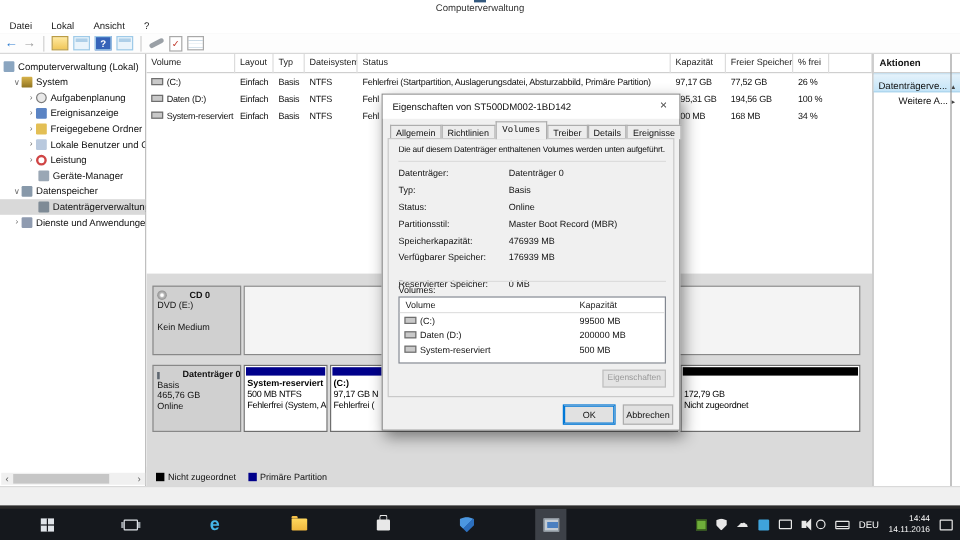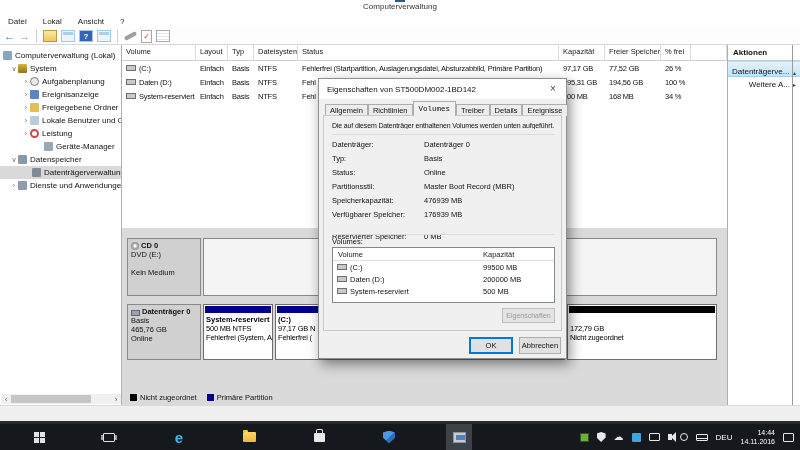--- a/index.html
+++ b/index.html
@@ -55,21 +55,21 @@
   .vrow { position:absolute; left:0; height:14px; width:605px; display:flex; align-items:center; }
   .vcell { font-size:7.5px; color:#111; padding-left:4px; white-space:nowrap; overflow:hidden; letter-spacing:-0.2px; }
   .w-vol{width:74px;flex:0 0 74px} .w-lay{width:32px;flex:0 0 32px} .w-typ{width:26px;flex:0 0 26px}
   .w-fs{width:44px;flex:0 0 44px} .w-st{width:261px;flex:0 0 261px} .w-kap{width:46px;flex:0 0 46px}
   .w-fsp{width:56px;flex:0 0 56px} .w-pf{width:30px;flex:0 0 30px} .w-x{width:36px;flex:0 0 36px}
   .drive-ico { display:inline-block; width:10px; height:6px; background:#c9c9c9; border:1px solid #6f6f6f; margin:0 3px 0 4px; flex:0 0 10px; }
 
   
   #disk-graphic { position:absolute; left:0; top:183px; width:605px; height:177px; background:#dadada; }
   .gv-label { position:absolute; background:#d0d0d0; border:1px solid #888; padding:2px 3px; overflow:hidden; }
-  .gv-name { font-size:7.5px; font-weight:bold; color:#111; white-space:nowrap; display:flex; align-items:flex-end; gap:2px; }
+  .gv-name { font-size:7.5px; font-weight:bold; color:#111; white-space:nowrap; display:flex; align-items:flex-end; gap:19px; }
   .gv-line { font-size:7.5px; color:#111; white-space:nowrap; }
   .cd-ico { width:8px; height:8px; border-radius:50%; background:radial-gradient(circle at 50% 50%, #fff 1px, #b9b9b9 2px, #8f8f8f 4px); display:inline-block; }
   .dsk-ico { width:9px; height:6px; background:#9aa3ad; border:1px solid #5f6770; display:inline-block; }
   .gv-media { position:absolute; background:#f4f4f4; border:1px solid #888; }
   .part { position:absolute; background:#fff; border:1px solid #6e6e6e; overflow:hidden; }
   .part-bar { height:7px; margin:1px; }
   .bar-primary { background:#00008b; } .bar-unalloc { background:#000; }
   .part-txt { padding:1px 2px; }
   .pt-b { font-size:7.5px; font-weight:bold; white-space:nowrap; }
   .pt-n { font-size:7.5px; white-space:nowrap; letter-spacing:-0.2px; }
@@ -211,21 +211,21 @@
       <div class="titem" style="top:69px;padding-left:22px">
         <span class="texp">›</span>
         <span class="tico ico-users"></span>
         <span class="tlabel">Lokale Benutzer und Gr</span>
         </div>
       <div class="titem" style="top:82px;padding-left:22px">
         <span class="texp">›</span>
         <span class="tico ico-perf"></span>
         <span class="tlabel">Leistung</span>
         </div>
-      <div class="titem" style="top:95px;padding-left:44px">
+      <div class="titem" style="top:95px;padding-left:32px">
         <span class="tico ico-device"></span>
         <span class="tlabel">Geräte-Manager</span>
         </div>
       <div class="titem" style="top:108px;padding-left:10px">
         <span class="texp">∨</span>
         <span class="tico ico-storage"></span>
         <span class="tlabel">Datenspeicher</span>
         </div>
       <div class="titem tsel" style="top:121px;padding-left:32px">
         <span class="tico ico-diskmgmt"></span>

